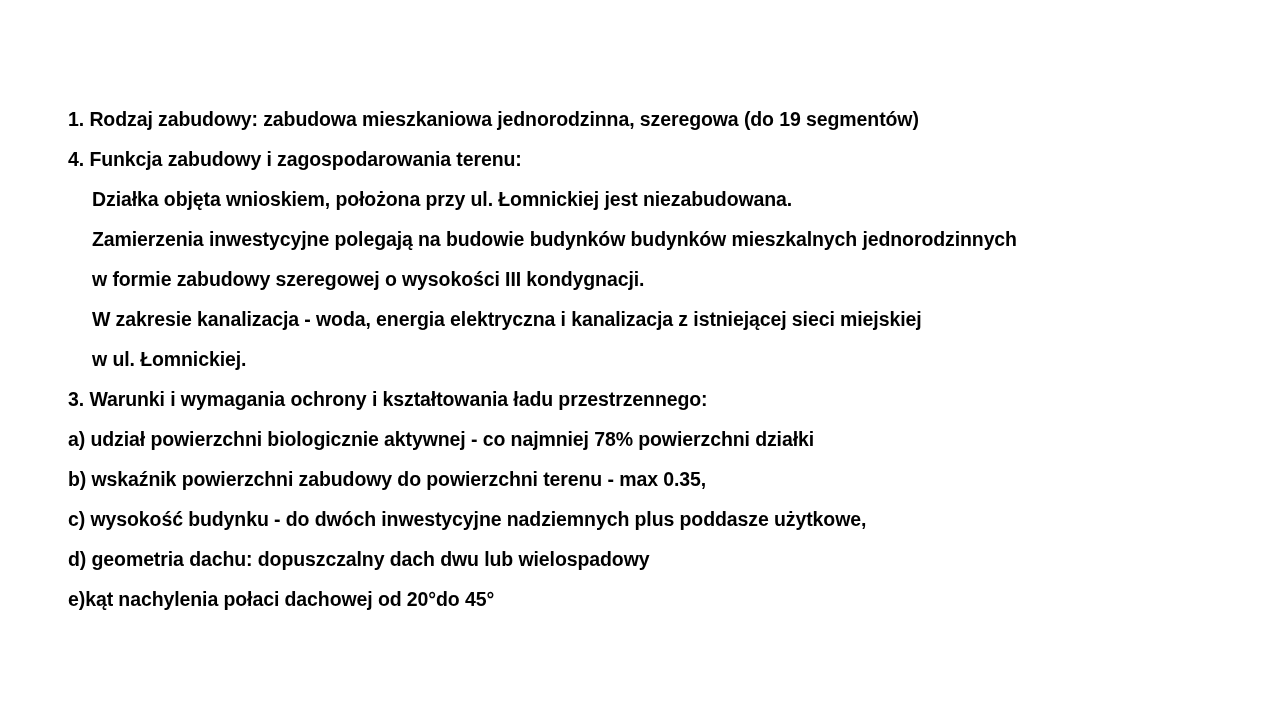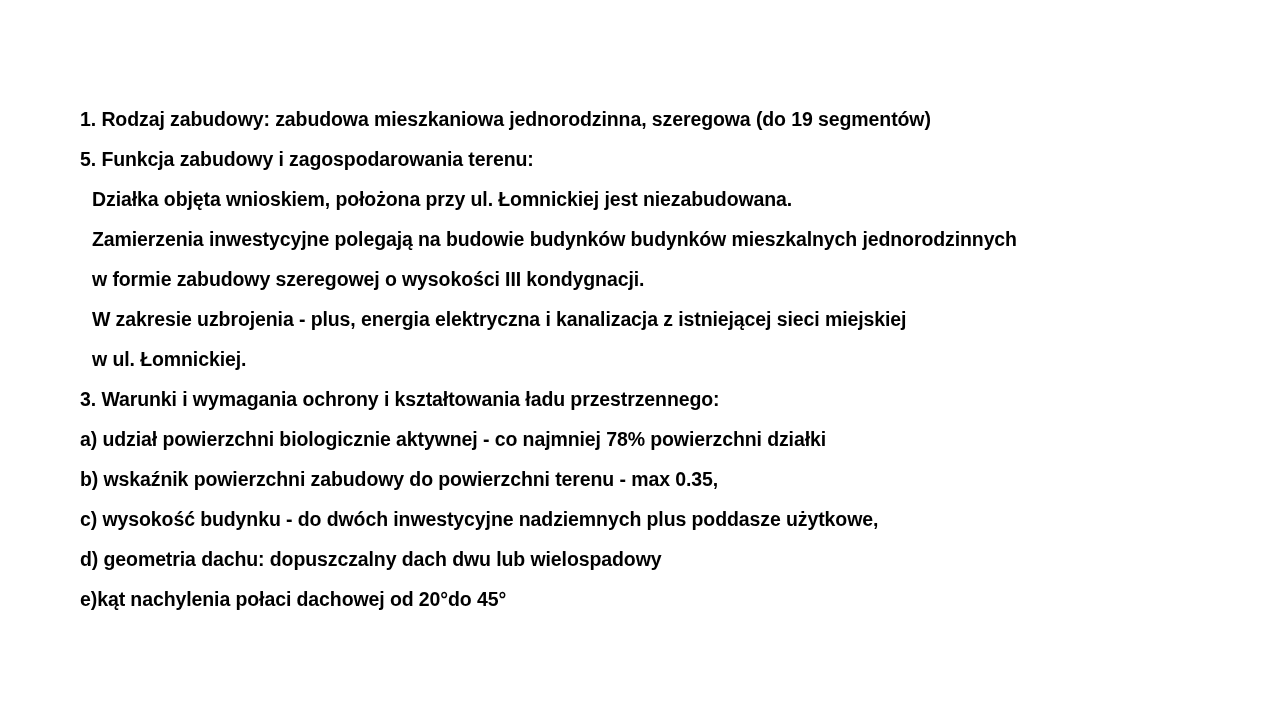--- a/index.html
+++ b/index.html
@@ -1,32 +1,32 @@
 <!DOCTYPE html>
 <html><head>
 <meta charset="utf-8">
 <style>
   html, body { margin: 0; padding: 0; background: #ffffff; }
   body { width: 1280px; height: 720px; overflow: hidden; position: relative;
          font-family: "Liberation Sans", sans-serif; color: #000; }
   .line { position: absolute; font-weight: bold; font-size: 19.5px; white-space: nowrap;
           line-height: 24px; letter-spacing: -0.1px; }
-  .l0 { left: 80px; text-align: right; }
+  .l0 { left: 68px; text-align: right; }
   .l1 { left: 92px; }
 </style>
 </head>
 <body>
 
 <div>
   <div class="line l0" style="top:107px">1. Rodzaj zabudowy: zabudowa mieszkaniowa jednorodzinna, szeregowa (do 19 segmentów)</div>
-  <div class="line l0" style="top:147px">5. Funkcja zabudowy i zagospodarowania terenu:</div>
+  <div class="line l0" style="top:147px">4. Funkcja zabudowy i zagospodarowania terenu:</div>
   <div class="line l1" style="top:187px">Działka objęta wnioskiem, położona przy ul. Łomnickiej jest niezabudowana.</div>
   <div class="line l1" style="top:227px">Zamierzenia inwestycyjne polegają na budowie budynków budynków mieszkalnych jednorodzinnych</div>
   <div class="line l1" style="top:267px">w formie zabudowy szeregowej o wysokości III kondygnacji.</div>
-  <div class="line l1" style="top:307px">W zakresie uzbrojenia - plus, energia elektryczna i kanalizacja z istniejącej sieci miejskiej</div>
+  <div class="line l1" style="top:307px">W zakresie kanalizacja - woda, energia elektryczna i kanalizacja z istniejącej sieci miejskiej</div>
   <div class="line l1" style="top:347px">w ul. Łomnickiej.</div>
   <div class="line l0" style="top:387px">3. Warunki i wymagania ochrony i kształtowania ładu przestrzennego:</div>
   <div class="line l0" style="top:427px">a) udział powierzchni biologicznie aktywnej - co najmniej 78% powierzchni działki</div>
   <div class="line l0" style="top:467px">b) wskaźnik powierzchni zabudowy do powierzchni terenu - max 0.35,</div>
   <div class="line l0" style="top:507px">c) wysokość budynku - do dwóch inwestycyjne nadziemnych plus poddasze użytkowe,</div>
   <div class="line l0" style="top:547px">d) geometria dachu: dopuszczalny dach dwu lub wielospadowy</div>
   <div class="line l0" style="top:587px">e)kąt nachylenia połaci dachowej od 20°do 45°</div>
 </div>
 
 </body></html>

